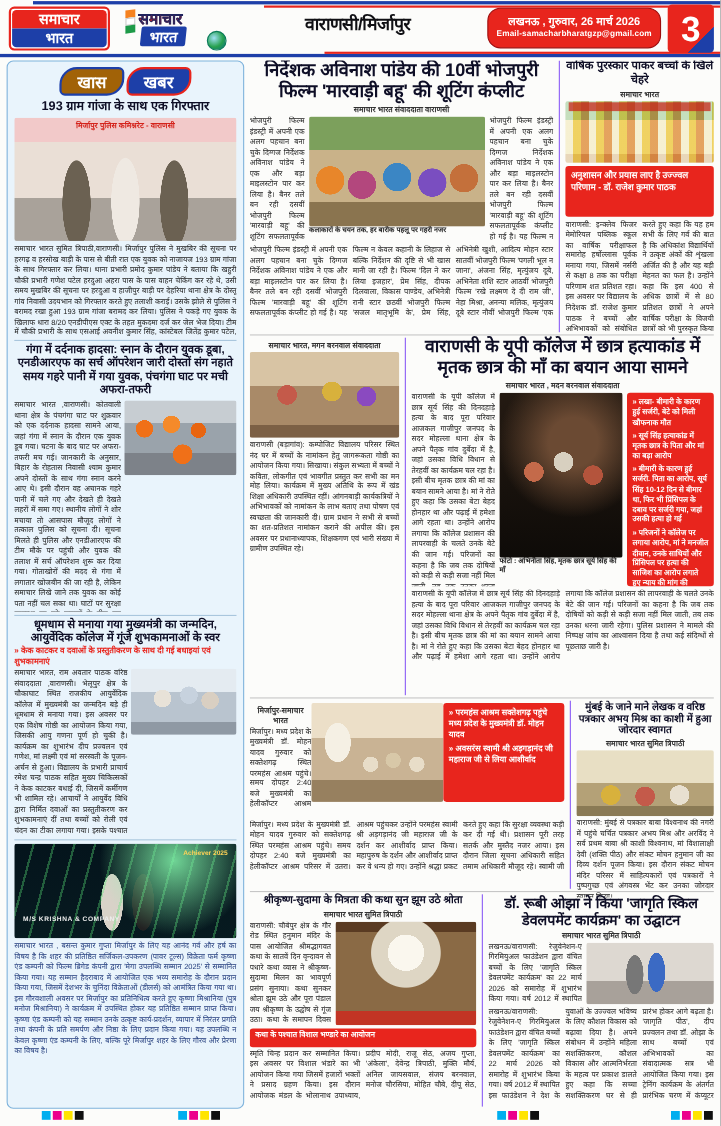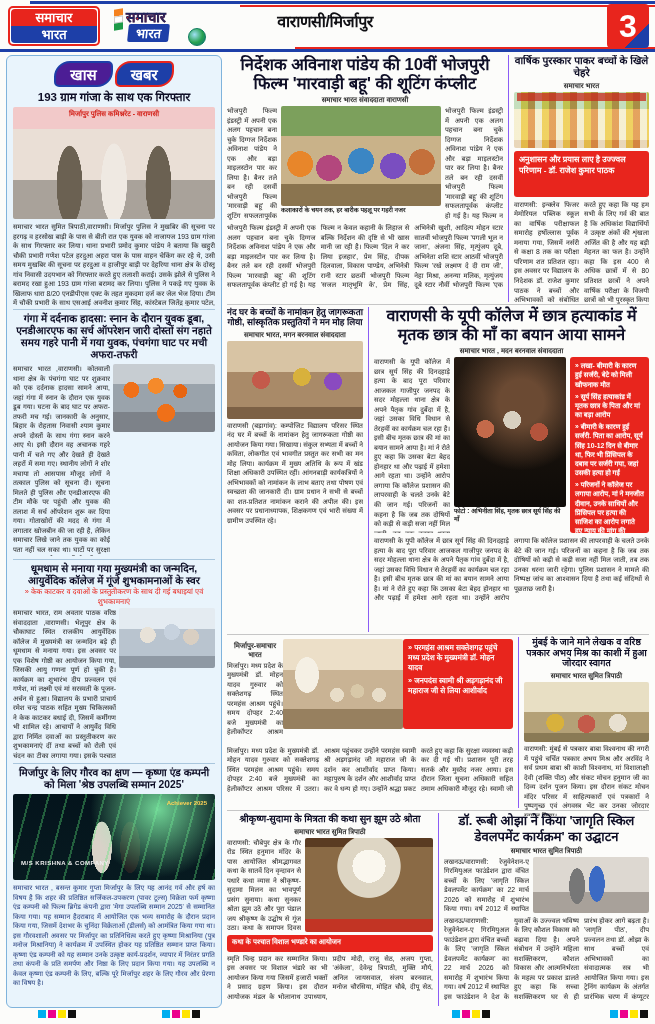--- a/index.html
+++ b/index.html
@@ -42,29 +42,29 @@
   
   .hl{font-weight:bold;color:#0e0e26;text-align:center;line-height:1.16;}
   .byline{font-size:7px;font-weight:bold;text-align:center;color:#333;margin:2px 0;}
   .bt{font-size:6.8px;line-height:1.4;color:#1d1d1d;text-align:justify;overflow:hidden;}
   .cols-2{column-count:2;column-gap:5px;}
   .cols-3{column-count:3;column-gap:5px;}
   .redbox{background:#e8251d;color:#fff;font-weight:bold;border-radius:3px;padding:4px 5px;font-size:7.2px;line-height:1.35;overflow:hidden;}
   .redbox ul{margin:0;padding:0;}
   .redbox li{list-style:none;margin-bottom:3px;}
   .redbox li:before{content:"» ";}
-  .red-sub{color:#e8251d;font-size:7.4px;font-weight:normal;text-align:center;line-height:1.3;}
+  .red-sub{color:#e8251d;font-size:7.4px;font-weight:bold;text-align:left;line-height:1.3;}
   .red-sub:before{content:"» ";}
   .divider{height:0;border-top:1px solid #a9c6dd;margin:3px 0;}
   .caption{font-size:6.4px;font-weight:bold;color:#222;line-height:1.25;}
 
   
   .badge-row{display:flex;justify-content:center;gap:2px;margin:1px 0 4px;}
   .badge{font-size:15px;font-weight:bold;color:#fff;padding:1px 14px;border-radius:16px 5px 16px 5px;}
-  .badge.khas{background:#4c1d95;border:2px solid #1d3fa8;}
+  .badge.khas{background:#a16207;border:2px solid #1d3fa8;}
   .badge.khabar{background:#1d3fa8;border:2px solid #e8251d;}
 
   
   .photo{position:relative;border-radius:2px;overflow:hidden;flex:none;background:#ccc;}
   .ph-police{background:
     radial-gradient(ellipse 13px 40px at 28% 70%,#6b6152 0 98%,transparent),
     radial-gradient(ellipse 13px 40px at 50% 68%,#efe9e2 0 98%,transparent),
     radial-gradient(ellipse 13px 40px at 72% 70%,#6b6152 0 98%,transparent),
     linear-gradient(#f2c9c9 0 20%,#eadfd6 20% 65%,#a9a29a 65%);}
   .ph-police .banner{position:absolute;top:2px;left:4px;right:4px;font-size:7px;font-weight:bold;color:#d4241c;text-align:center;}
@@ -156,20 +156,24 @@
           <i class="f2"></i>
           <i class="f3"></i>
         </span>
       <span class="t2">समाचार</span>
       <span class="b2">भारत</span>
       <span class="globe"></span>
     </div>
 
     <div class="edition">वाराणसी/मिर्जापुर</div>
 
+    <div class="datebox">
+      <div class="d1">लखनऊ , गुरुवार, 26 मार्च 2026</div>
+      <div class="d2">Email-samacharbharatgzp@gmail.com</div>
+    </div>
 
     <div class="pagenum">3</div>
   </div>
 
   <div class="content">
 
     <aside class="leftcol">
       <div class="badge-row">
         <span class="badge khas">खास</span>
         <span class="badge khabar">खबर</span>
@@ -197,21 +201,20 @@
         <div class="hl" style="font-size:10.3px;">धूमधाम से मनाया गया मुख्यमंत्री का जन्मदिन, आयुर्वेदिक कॉलेज में गूंजे शुभकामनाओं के स्वर</div>
         <div class="red-sub">केक काटकर व दवाओं के प्रस्तुतीकरण के साथ दी गई बधाइयां एवं शुभकामनाएं</div>
         <div style="position:relative;margin-top:2px;">
           <div class="photo ph-cm" style="width:96px;height:60px;float:right;margin:0 0 2px 3px;"></div>
           <div class="bt" style="height:152px;">समाचार भारत, राम अवतार पाठक वरिष्ठ संवाददाता ,वाराणसी। भेलूपुर क्षेत्र के चौकाघाट स्थित राजकीय आयुर्वेदिक कॉलेज में मुख्यमंत्री का जन्मदिन बड़े ही धूमधाम से मनाया गया। इस अवसर पर एक विशेष गोष्ठी का आयोजन किया गया, जिसकी आयु गणना पूर्ण हो चुकी है। कार्यक्रम का शुभारंभ दीप प्रज्वलन एवं गणेश, मां लक्ष्मी एवं मां सरस्वती के पूजन-अर्चन से हुआ। विद्यालय के प्रभारी प्राचार्य रमेश चन्द्र पाठक सहित मुख्य चिकित्सकों ने केक काटकर बधाई दी, जिसमें कर्मीगण भी शामिल रहे। आचार्यों ने आयुर्वेद विधि द्वारा निर्मित दवाओं का प्रस्तुतीकरण कर शुभकामनाएं दीं तथा बच्चों को रोली एवं चंदन का टीका लगाया गया। इसके पश्चात नंद घर की बच्चियों मंजू देवी एवं सुनीता देवी ने बच्चों को रोली एवं बालू चंदन से 'क, ख, ग, घ', 'A, B, C, D' तथा '1, 2, 3, 4' लिखना भी सिखाया।</div>
         </div>
       </div>
       <div class="divider"></div>
 
       <div>
-        <div class="hl" style="font-size:10.3px;">मिर्जापुर के लिए गौरव का क्षण — कृष्णा एंड कम्पनी को मिला 'श्रेष्ठ उपलब्धि सम्मान 2025'</div>
         <div class="photo ph-stage" style="width:100%;height:86px;margin:3px 0;">
           <span class="lb1">Achiever 2025</span>
           <span class="lb2">M/S KRISHNA &amp; COMPANY</span>
         </div>
         <div class="bt" style="height:106px;color:#233d7d;">समाचार भारत , बसन्त कुमार गुप्ता मिर्जापुर के लिए यह आनंद गर्व और हर्ष का विषय है कि शहर की प्रतिष्ठित सर्जिकल-उपकरण (पावर टूल्स) विक्रेता फर्म कृष्णा एंड कम्पनी को फिल्म ब्रिगेड कंपनी द्वारा 'मेगा उपलब्धि सम्मान 2025' से सम्मानित किया गया। यह सम्मान हैदराबाद में आयोजित एक भव्य समारोह के दौरान प्रदान किया गया, जिसमें देशभर के चुनिंदा विक्रेताओं (डीलर्स) को आमंत्रित किया गया था। इस गौरवशाली अवसर पर मिर्जापुर का प्रतिनिधित्व करते हुए कृष्णा मिश्रानिया (पुत्र मनोज मिश्रानिया) ने कार्यक्रम में उपस्थित होकर यह प्रतिष्ठित सम्मान प्राप्त किया। कृष्णा एंड कम्पनी को यह सम्मान उनके उत्कृष्ट कार्य-प्रदर्शन, व्यापार में निरंतर प्रगति तथा कंपनी के प्रति समर्पण और निष्ठा के लिए प्रदान किया गया। यह उपलब्धि न केवल कृष्णा एंड कम्पनी के लिए, बल्कि पूरे मिर्जापुर शहर के लिए गौरव और प्रेरणा का विषय है।</div>
       </div>
     </aside>
 
     <main class="main">
 
@@ -236,21 +239,20 @@
           <div class="photo ph-kids" style="width:100%;height:56px;">
             <span class="banner"></span>
           </div>
           <div class="redbox" style="margin:3px 0;height:46px;font-size:8px;">अनुशासन और प्रयास लाए है उज्ज्वल परिणाम - डॉ. राजेश कुमार पाठक</div>
           <div class="bt cols-2" style="height:112px;">वाराणसी: इन्क्लेव फिजर मेमोरियल पब्लिक स्कूल का वार्षिक परीक्षाफल समारोह हर्षोल्लास पूर्वक मनाया गया, जिसमें नर्सरी से कक्षा 8 तक का परीक्षा परिणाम शत प्रतिशत रहा। इस अवसर पर विद्यालय के निदेशक डॉ. राजेश कुमार पाठक ने बच्चों और अभिभावकों को संबोधित करते हुए कहा कि यह हम सभी के लिए गर्व की बात है कि अधिकांश विद्यार्थियों ने उत्कृष्ट अंकों की शृंखला अर्जित की है और यह बड़ी मेहनत का फल है। उन्होंने कहा कि इस 400 से अधिक छात्रों में से 80 प्रतिशत छात्रों ने अपने वार्षिक परीक्षा के विजयी छात्रों को भी पुरस्कृत किया गया। पुरस्कार प्राप्त करने वाले छात्रों में नर्सरी की श्रेतिका कुमारी, एल. के. जी. वेदांश राय, यू. के.जी. आनन्द, प्रथम आर्येन्द्र मौर्य, द्वितीय दिव्यांशी मौर्य, तृतीय सरिता श्रीवास्तव, चतुर्थ चंदन पटेल, पांचवीं गाथी मौर्य, छठवीं अराध्या तिवारी, सातवीं, आठवीं के छात्र शामिल रहे।</div>
         </article>
       </section>
 
       <section style="height:330px;">
         <article style="width:136px;flex:none;">
-          <div class="hl" style="font-size:8.8px;">नंद घर के बच्चों के नामांकन हेतु जागरूकता गोष्ठी, सांस्कृतिक प्रस्तुतियों ने मन मोह लिया</div>
           <div class="byline">समाचार भारत, मगन बरनवाल संवाददाता</div>
           <div class="photo ph-nand" style="width:100%;height:78px;margin:2px 0;"></div>
           <div class="bt" style="height:198px;">वाराणसी (बड़ागांव): कम्पोजिट विद्यालय परिसर स्थित नंद घर में बच्चों के नामांकन हेतु जागरूकता गोष्ठी का आयोजन किया गया। सिखाया। संकुल सभ्यता में बच्चों ने कविता, लोकगीत एवं भावगीत प्रस्तुत कर सभी का मन मोह लिया। कार्यक्रम में मुख्य अतिथि के रूप में खंड शिक्षा अधिकारी उपस्थित रहीं। आंगनबाड़ी कार्यकत्रियों ने अभिभावकों को नामांकन के लाभ बताए तथा पोषण एवं स्वच्छता की जानकारी दी। ग्राम प्रधान ने सभी से बच्चों का शत-प्रतिशत नामांकन कराने की अपील की। इस अवसर पर प्रधानाध्यापक, शिक्षकगण एवं भारी संख्या में ग्रामीण उपस्थित रहे।</div>
         </article>
 
         <article class="art-r" style="flex:1;min-width:0;">
           <div class="hl" style="font-size:16px;">वाराणसी के यूपी कॉलेज में छात्र हत्याकांड में मृतक छात्र की माँ का बयान आया सामने</div>
           <div class="byline">समाचार भारत , मदन बरनवाल संवाददाता</div>
           <div style="display:flex;gap:4px;height:176px;">
             <div class="bt" style="width:76px;flex:none;height:176px;">वाराणसी के यूपी कॉलेज में छात्र सूर्य सिंह की दिनदहाड़े हत्या के बाद पूरा परिवार आजकल गाजीपुर जनपद के सदर मोहल्ला थाना क्षेत्र के अपने पैतृक गांव दुर्बेदा में है, जहां उसका विधि विधान से तेरहवीं का कार्यक्रम चल रहा है। इसी बीच मृतक छात्र की मां का बयान सामने आया है। मां ने रोते हुए कहा कि उसका बेटा बेहद होनहार था और पढ़ाई में हमेशा आगे रहता था। उन्होंने आरोप लगाया कि कॉलेज प्रशासन की लापरवाही के चलते उनके बेटे की जान गई। परिजनों का कहना है कि जब तक दोषियों को कड़ी से कड़ी सजा नहीं मिल जाती, तब तक उनका धरना जारी रहेगा। पुलिस प्रशासन ने मामले की निष्पक्ष जांच का आश्वासन दिया है तथा कई संदिग्धों से पूछताछ जारी है।</div>
@@ -276,21 +278,21 @@
         <article style="width:286px;flex:none;">
           <div style="display:flex;gap:0;height:104px;margin-top:2px;justify-content:center;">
             <div style="width:56px;flex:none;">
               <div class="byline">मिर्जापुर-समाचार भारत</div>
               <div class="bt" style="height:74px;">मिर्जापुर। मध्य प्रदेश के मुख्यमंत्री डॉ. मोहन यादव गुरुवार को सक्तेशगढ़ स्थित परमहंस आश्रम पहुंचे। समय दोपहर 2:40 बजे मुख्यमंत्री का हेलीकॉप्टर आश्रम परिसर में उतरा। आश्रम पहुंचकर उन्होंने परमहंस स्वामी श्री अड़गड़ानंद जी महाराज जी के दर्शन कर आशीर्वाद प्राप्त किया। महापुरुष के दर्शन और आशीर्वाद प्राप्त कर वे धन्य हो गए। उन्होंने श्रद्धा प्रकट करते हुए कहा कि सुरक्षा व्यवस्था कड़ी कर दी गई थी। प्रशासन पूरी तरह सतर्क और मुस्तैद नजर आया। इस दौरान जिला सूचना अधिकारी सहित तमाम अधिकारी मौजूद रहे। स्वामी जी ने मुख्यमंत्री व भक्तों को यथार्थ गीता के अध्ययन करने व ईश्वर पथ पर चलने का संदेश दिया।</div>
             </div>
             <div class="photo ph-satsang" style="width:120px;height:90px;"></div>
             <div class="redbox" style="flex:1;height:90px;font-size:7.4px;">
               <ul>
                 <li>परमहंस आश्रम सक्तेशगढ़ पहुंचे मध्य प्रदेश के मुख्यमंत्री डॉ. मोहन यादव</li>
-                <li>जनपदंस स्वामी श्री अड़गड़ानंद जी महाराज जी से लिया आशीर्वाद</li>
+                <li>अवसरंस स्वामी श्री अड़गड़ानंद जी महाराज जी से लिया आशीर्वाद</li>
               </ul>
             </div>
           </div>
           <div class="bt cols-3" style="height:48px;margin-top:3px;">मिर्जापुर। मध्य प्रदेश के मुख्यमंत्री डॉ. मोहन यादव गुरुवार को सक्तेशगढ़ स्थित परमहंस आश्रम पहुंचे। समय दोपहर 2:40 बजे मुख्यमंत्री का हेलीकॉप्टर आश्रम परिसर में उतरा। आश्रम पहुंचकर उन्होंने परमहंस स्वामी श्री अड़गड़ानंद जी महाराज जी के दर्शन कर आशीर्वाद प्राप्त किया। महापुरुष के दर्शन और आशीर्वाद प्राप्त कर वे धन्य हो गए। उन्होंने श्रद्धा प्रकट करते हुए कहा कि सुरक्षा व्यवस्था कड़ी कर दी गई थी। प्रशासन पूरी तरह सतर्क और मुस्तैद नजर आया। इस दौरान जिला सूचना अधिकारी सहित तमाम अधिकारी मौजूद रहे। स्वामी जी ने मुख्यमंत्री व भक्तों को यथार्थ गीता के अध्ययन करने व ईश्वर पथ पर चलने का संदेश दिया।</div>
         </article>
 
         <article class="art-r" style="flex:1;min-width:0;">
           <div class="hl" style="font-size:9.3px;">मुंबई के जाने माने लेखक व वरिष्ठ पत्रकार अभय मिश्र का काशी में हुआ जोरदार स्वागत</div>
           <div class="byline">समाचार भारत सुमित त्रिपाठी</div>
           <div class="photo ph-temple" style="width:100%;height:60px;"></div>

